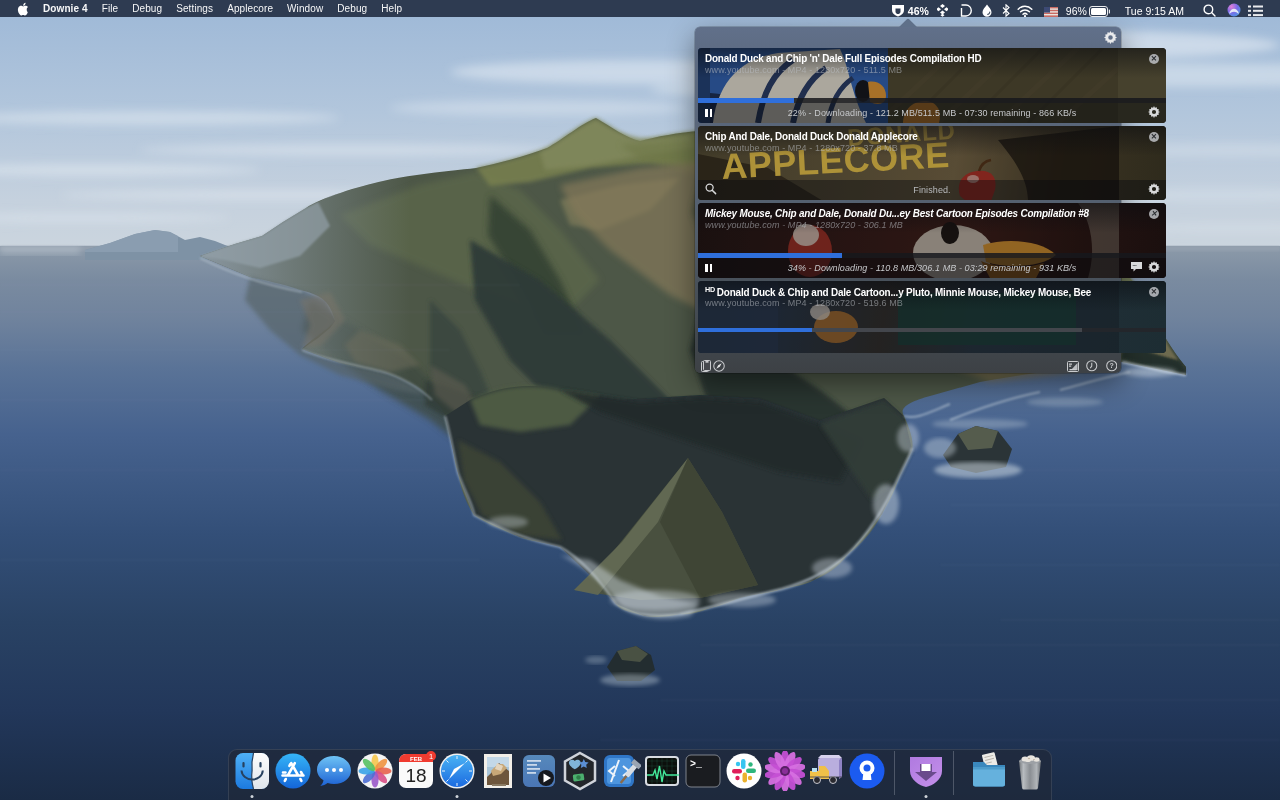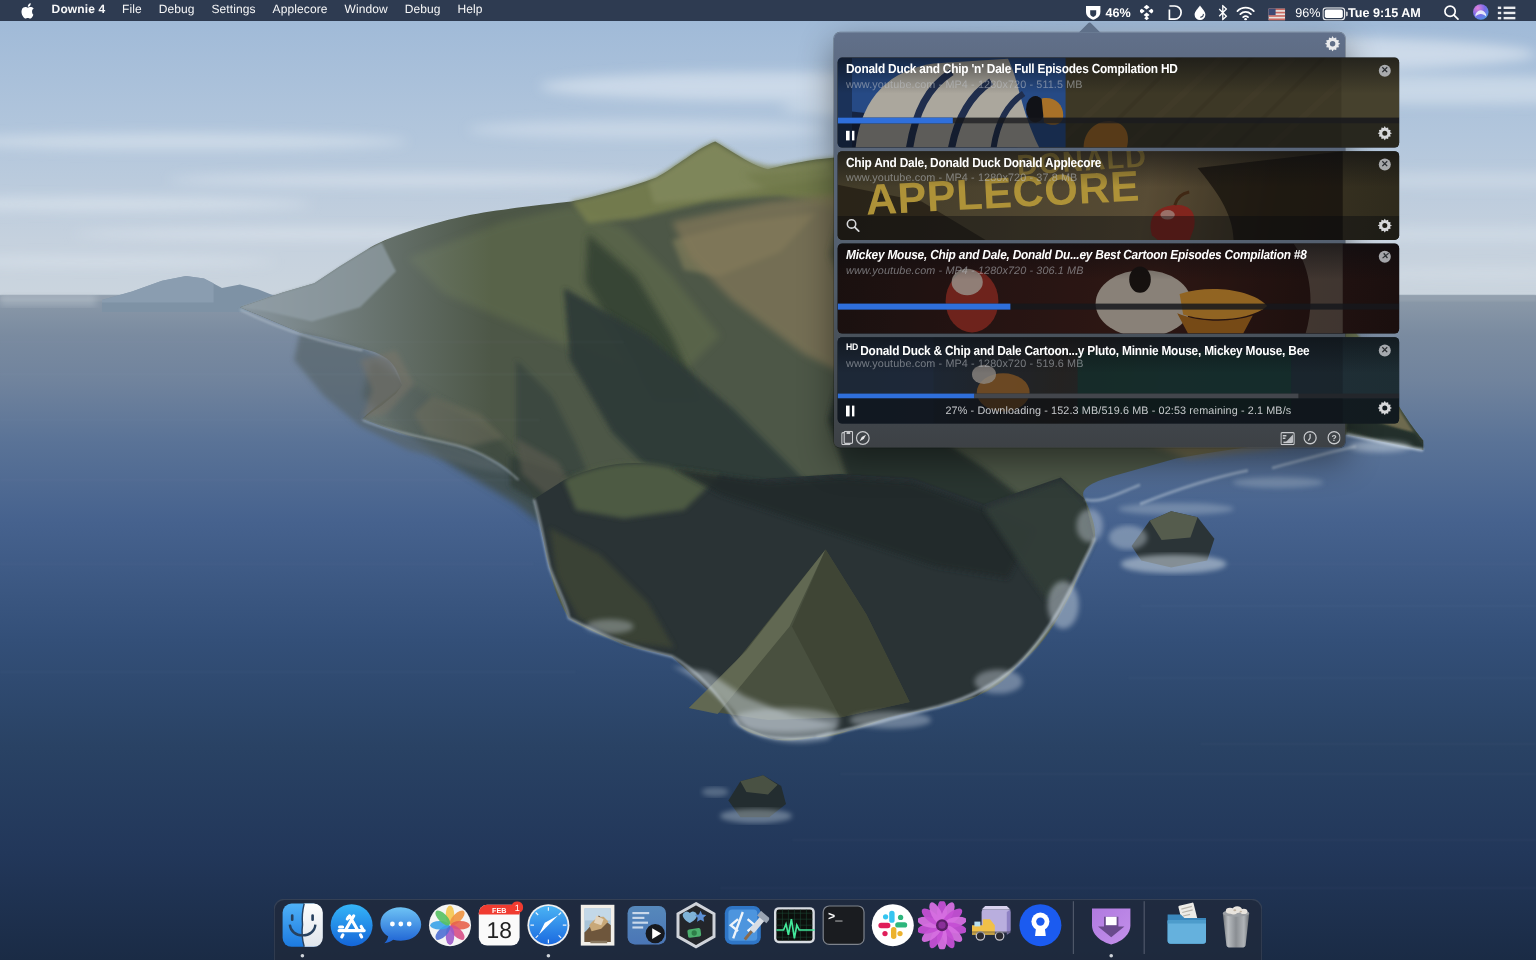--- a/index.html
+++ b/index.html
@@ -291,21 +291,21 @@
         </svg>
       </span>
   <span class="txt" style="margin-left:8px;">96%</span>
   <span class="ic" style="margin-left:2px;">
         <svg width="21" height="11" viewBox="0 0 21 11">
           <rect x="0.5" y="0.5" width="18" height="10" rx="2.5" fill="none" stroke="#fff" stroke-opacity="0.9"></rect>
           <rect x="2" y="2" width="15" height="7" rx="1.5" fill="#fff"></rect>
           <path d="M19.8 3.5 a2 2 0 0 1 0 4 Z" fill="#fff" fill-opacity="0.9"></path>
         </svg>
       </span>
-  <span class="txt" style="font-weight:bold;">Tue 9:15 AM</span>
+  <span class="txt" style="margin-left:15px;">Tue 9:15 AM</span>
   <span class="ic" style="margin-left:19px;">
         <svg width="13" height="13" viewBox="0 0 13 13">
           <circle cx="5.4" cy="5.4" r="4.3" fill="none" stroke="#fff" stroke-width="1.4"></circle>
           <path d="M8.6 8.6 L12 12" stroke="#fff" stroke-width="1.4" stroke-linecap="round"></path>
         </svg>
       </span>
   <span class="ic" style="margin-left:11px;">
         <svg width="14" height="14" viewBox="0 0 14 14">
           <defs>
             <radialGradient id="siri" cx="0.3" cy="0.25" r="1">
@@ -360,20 +360,21 @@
 
     </div>
     <div class="scrim"></div>
     <div class="title">Donald Duck and Chip 'n' Dale Full Episodes Compilation HD</div>
     <div class="sub">www.youtube.com - MP4 - 1280x720 - 511.5 MB</div>
     <div class="closex">✕</div>
     <div class="pbar" style="top:50px; height:4.5px;">
           <div class="fill" style="width:96px;"></div>
         </div>
     <div class="sbar" style="top:54.5px; height:20.5px; background:rgba(8,10,14,0.48);">
+      <div class="stext">22% - Downloading - 121.2 MB/511.5 MB - 07:30 remaining - 866 KB/s</div>
       <div class="pause">
             <i></i>
             <i></i>
           </div>
       <div class="cgear"><svg width="12" height="12" viewBox="0 0 16 16">
               <path fill="#d7d8da" d="M8 0l1.2 2.2 2.5-.6.3 2.5 2.5.3-.6 2.5L16 8l-2.1 1.1.6 2.5-2.5.3-.3 2.5-2.5-.6L8 16l-1.2-2.2-2.5.6-.3-2.5-2.5-.3.6-2.5L0 8l2.1-1.1-.6-2.5 2.5-.3.3-2.5 2.5.6zM8 5.2A2.8 2.8 0 1 0 8 10.8 2.8 2.8 0 0 0 8 5.2z"></path>
             </svg></div>
     </div>
   </div>
 
@@ -388,20 +389,21 @@
         <path d="M281,45 C283,38 287,35 293,34" stroke="#4a2c14" stroke-width="2.5" fill="none"></path>
         <path d="M300,14 L421,0 421,75 330,75 C330,52 315,32 300,14 Z" fill="#15120d" opacity="0.8"></path>
         <rect x="0" y="0" width="421" height="75" fill="#221d12" opacity="0.25"></rect>
       </svg>
     </div>
     <div class="scrim"></div>
     <div class="title">Chip And Dale, Donald Duck Donald Applecore</div>
     <div class="sub">www.youtube.com - MP4 - 1280x720 - 37.8 MB</div>
     <div class="closex">✕</div>
     <div class="sbar" style="top:54.5px; height:20.5px; background:rgba(8,10,14,0.42);">
+      <div class="stext" style="color:#b8babd;">Finished.</div>
       <div class="mag"><svg width="12" height="12" viewBox="0 0 13 13">
               <circle cx="5" cy="5" r="3.8" fill="none" stroke="#d7d8da" stroke-width="1.4"></circle>
               <path d="M7.8 7.8 L11.5 11.5" stroke="#d7d8da" stroke-width="1.6" stroke-linecap="round"></path>
             </svg></div>
       <div class="cgear"><svg width="12" height="12" viewBox="0 0 16 16">
               <path fill="#d7d8da" d="M8 0l1.2 2.2 2.5-.6.3 2.5 2.5.3-.6 2.5L16 8l-2.1 1.1.6 2.5-2.5.3-.3 2.5-2.5-.6L8 16l-1.2-2.2-2.5.6-.3-2.5-2.5-.3.6-2.5L0 8l2.1-1.1-.6-2.5 2.5-.3.3-2.5 2.5.6zM8 5.2A2.8 2.8 0 1 0 8 10.8 2.8 2.8 0 0 0 8 5.2z"></path>
             </svg></div>
     </div>
   </div>
 
@@ -418,50 +420,56 @@
         <rect x="0" y="0" width="421" height="75" fill="#1a0e0c" opacity="0.35"></rect>
       </svg>
     </div>
     <div class="scrim"></div>
     <div class="title">Mickey Mouse, Chip and Dale, Donald Du...ey Best Cartoon Episodes Compilation #8</div>
     <div class="sub">www.youtube.com - MP4 - 1280x720 - 306.1 MB</div>
     <div class="closex">✕</div>
     <div class="pbar" style="top:50px; height:4.5px;">
           <div class="fill" style="width:144px;"></div>
         </div>
+    <div class="sbar" style="top:54.5px; height:20.5px; background:rgba(8,10,14,0.5);">
+      <div class="stext">34% - Downloading - 110.8 MB/306.1 MB - 03:29 remaining - 931 KB/s</div>
+      <div class="pause">
+            <i></i>
+            <i></i>
+          </div>
+      <div class="bubble"><svg width="13" height="12" viewBox="0 0 13 12">
+              <path fill="#d7d8da" d="M1 1 h11 v7 h-6 l-2.5 2.5 v-2.5 h-2.5 Z"></path>
+              <g fill="#3a3d42" font-size="4">
+                <text x="2.5" y="6">•••</text>
+              </g>
+            </svg></div>
+      <div class="cgear"><svg width="12" height="12" viewBox="0 0 16 16">
+              <path fill="#d7d8da" d="M8 0l1.2 2.2 2.5-.6.3 2.5 2.5.3-.6 2.5L16 8l-2.1 1.1.6 2.5-2.5.3-.3 2.5-2.5-.6L8 16l-1.2-2.2-2.5.6-.3-2.5-2.5-.3.6-2.5L0 8l2.1-1.1-.6-2.5 2.5-.3.3-2.5 2.5.6zM8 5.2A2.8 2.8 0 1 0 8 10.8 2.8 2.8 0 0 0 8 5.2z"></path>
+            </svg></div>
+    </div>
   </div>
 
   <div class="card c4">
     <div class="thumb" style="background:linear-gradient(100deg,#1e2a38 0%,#24313f 18%,#2e2a24 40%,#23303a 60%,#1d2d33 100%);">
       <svg width="421" height="72" viewBox="0 0 421 72" style="position:absolute;inset:0;">
         <rect x="200" y="12" width="178" height="52" fill="#173c32" opacity="0.8"></rect>
         <ellipse cx="138" cy="46" rx="22" ry="16" fill="#b06f26" opacity="0.85"></ellipse>
         <ellipse cx="122" cy="31" rx="10" ry="8" fill="#cfc5b8" opacity="0.8"></ellipse>
         <rect x="0" y="0" width="80" height="72" fill="#26364a" opacity="0.8"></rect>
         <rect x="0" y="0" width="421" height="72" fill="#10151c" opacity="0.35"></rect>
       </svg>
     </div>
     <div class="scrim"></div>
     <div class="title"><span style="font-size:8px; vertical-align:4px; font-weight:bold;">HD </span>Donald Duck &amp; Chip and Dale Cartoon...y Pluto, Minnie Mouse, Mickey Mouse, Bee</div>
     <div class="sub">www.youtube.com - MP4 - 1280x720 - 519.6 MB</div>
     <div class="closex">✕</div>
     <div class="pbar" style="top:47px; height:4.5px; background:#23262b;">
           <div class="fill" style="width:114px;"></div>
           <div style="position:absolute; left:114px; width:270px; top:0; bottom:0; background:#43464c;"></div>
         </div>
-    <div class="sbar" style="top:51.5px; height:20.5px; background:rgba(8,10,14,0.52);">
-      <div class="stext">27% - Downloading - 152.3 MB/519.6 MB - 02:53 remaining - 2.1 MB/s</div>
-      <div class="pause">
-            <i></i>
-            <i></i>
-          </div>
-      <div class="cgear"><svg width="12" height="12" viewBox="0 0 16 16">
-              <path fill="#d7d8da" d="M8 0l1.2 2.2 2.5-.6.3 2.5 2.5.3-.6 2.5L16 8l-2.1 1.1.6 2.5-2.5.3-.3 2.5-2.5-.6L8 16l-1.2-2.2-2.5.6-.3-2.5-2.5-.3.6-2.5L0 8l2.1-1.1-.6-2.5 2.5-.3.3-2.5 2.5.6zM8 5.2A2.8 2.8 0 1 0 8 10.8 2.8 2.8 0 0 0 8 5.2z"></path>
-            </svg></div>
-    </div>
   </div>
 
   <div id="pfoot">
     <div style="position:absolute; left:6px; top:4.5px;"><svg width="10" height="12" viewBox="0 0 10 12">
             <rect x="0.5" y="1.5" width="7" height="10" rx="1" fill="none" stroke="#c9cbce" stroke-width="1"></rect>
             <rect x="2.5" y="0.5" width="7" height="10" rx="1" fill="#46494e" stroke="#c9cbce" stroke-width="1"></rect>
             <path d="M4.5 0.5 h3 v2.2 h-3 z" fill="#c9cbce"></path>
           </svg></div>
     <div style="position:absolute; left:17.5px; top:4.5px;"><svg width="12" height="12" viewBox="0 0 13 13">
             <circle cx="6.5" cy="6.5" r="5.7" fill="none" stroke="#c9cbce" stroke-width="1.1"></circle>

